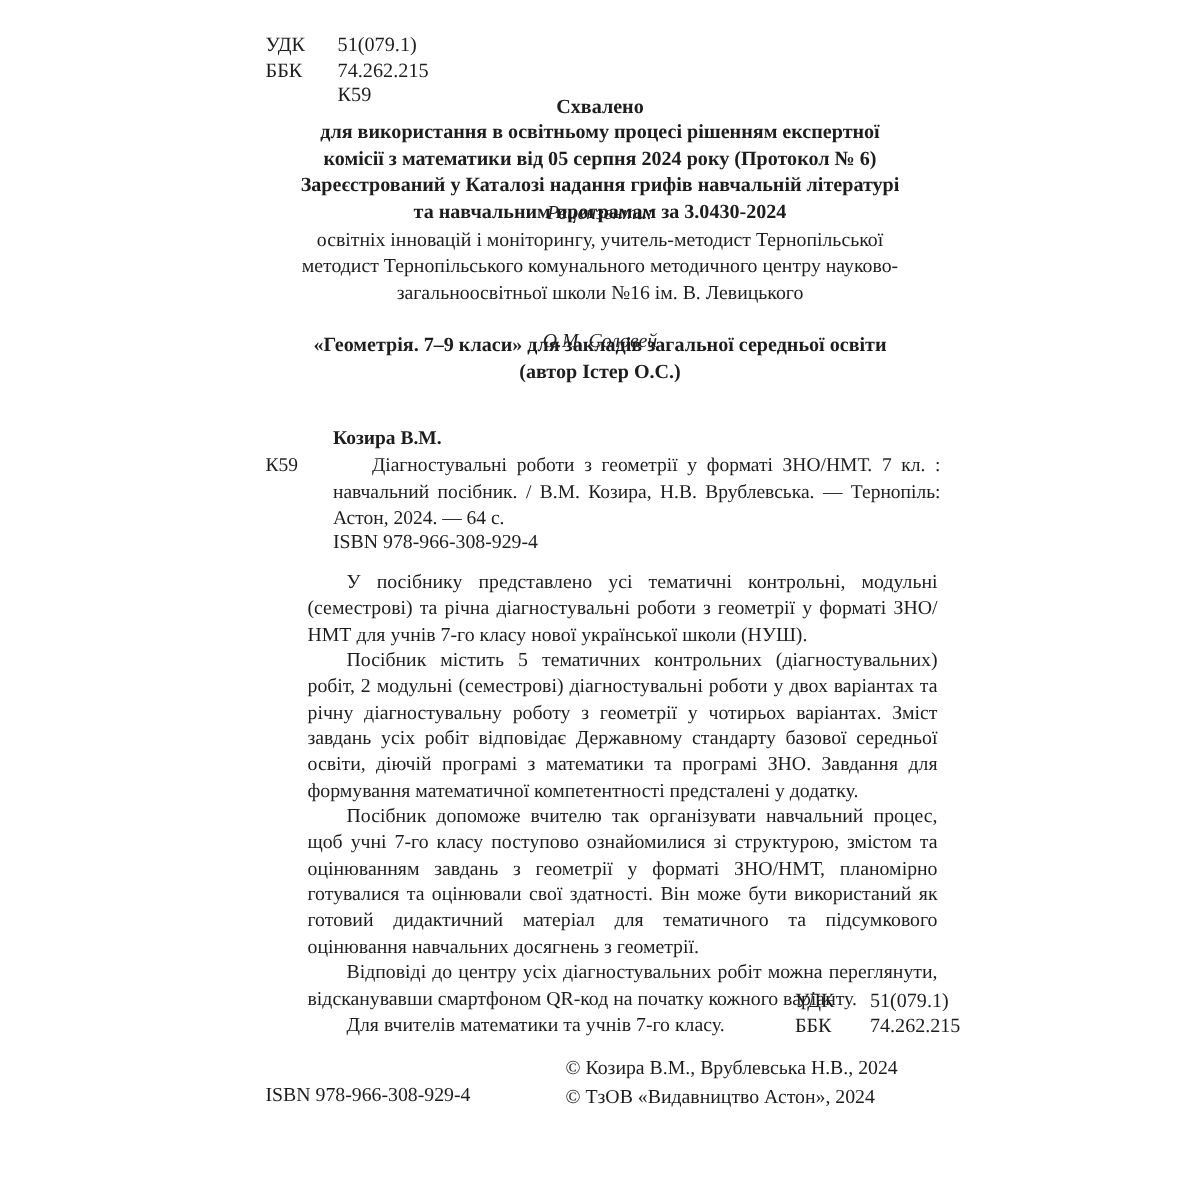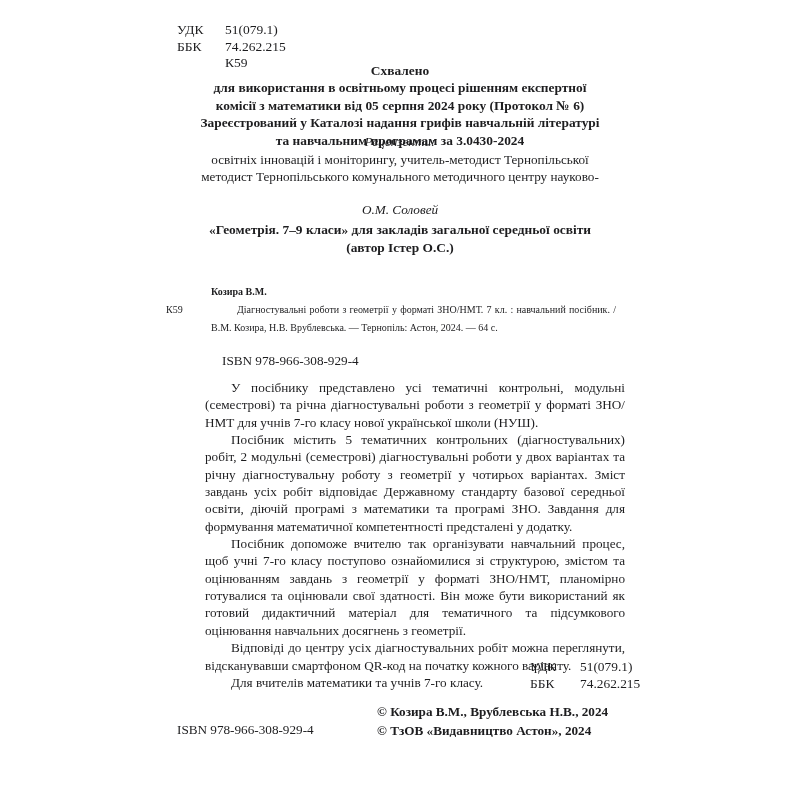--- a/index.html
+++ b/index.html
@@ -97,24 +97,24 @@
     font-size: 13.4px;
     line-height: 17.6px;
   }
   .programme-note span {
     display: block;
   }
 
   
   .biblio {
     position: absolute;
-    left: 166px;
+    left: 177px;
     top: 283px;
     width: 450px;
-    font-size: 10px;
+    font-size: 13px;
     line-height: 17.4px;
   }
   .biblio-author {
     font-weight: bold;
     margin-left: 45px;
     display: block;
   }
   .biblio-body {
     position: relative;
     margin-top: 1px;
@@ -172,21 +172,20 @@
   .copyright {
     position: absolute;
     left: 377px;
     top: 703px;
     font-size: 13.2px;
     line-height: 18.5px;
     white-space: nowrap;
   }
   .copyright span {
     display: block;
-    font-weight: bold;
   }
 
   .isbn-bottom {
     position: absolute;
     left: 177px;
     top: 722px;
     font-size: 13.2px;
     white-space: nowrap;
   }
 </style>
@@ -212,20 +211,21 @@
     <span class="heading">для використання в освітньому процесі рішенням експертної</span>
     <span class="heading">комісії з математики від 05 серпня 2024 року (Протокол № 6)</span>
     <span class="heading">Зареєстрований у Каталозі надання грифів навчальній літературі</span>
     <span class="heading">та навчальним програмам за 3.0430-2024</span>
   </div>
 
   <div class="reviewers">
     <span class="rev-title">Рецензенти:</span>
     <span class="rev-line">освітніх інновацій і моніторингу, учитель-методист Тернопільської</span>
     <span class="rev-line">методист Тернопільського комунального методичного центру науково-</span>
+    <span class="rev-line">загальноосвітньої школи №16 ім. В. Левицького</span>
     <span class="rev-name">О.М. Соловей</span>
   </div>
 
   <div class="programme-note">
     <span>«Геометрія. 7–9 класи» для закладів загальної середньої освіти</span>
     <span>(автор Істер О.С.)</span>
   </div>
 
   <div class="biblio">
     <span class="biblio-author">Козира В.М.</span>

